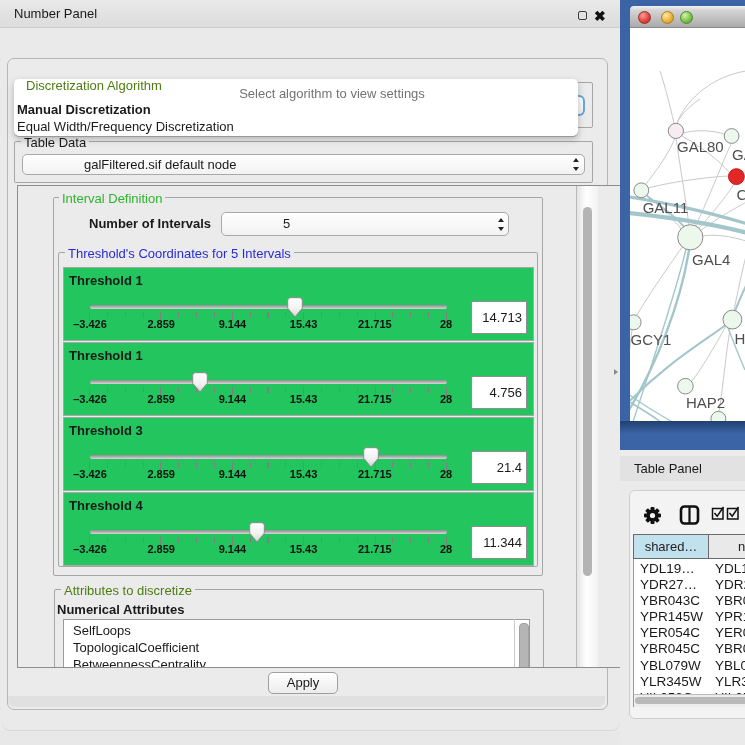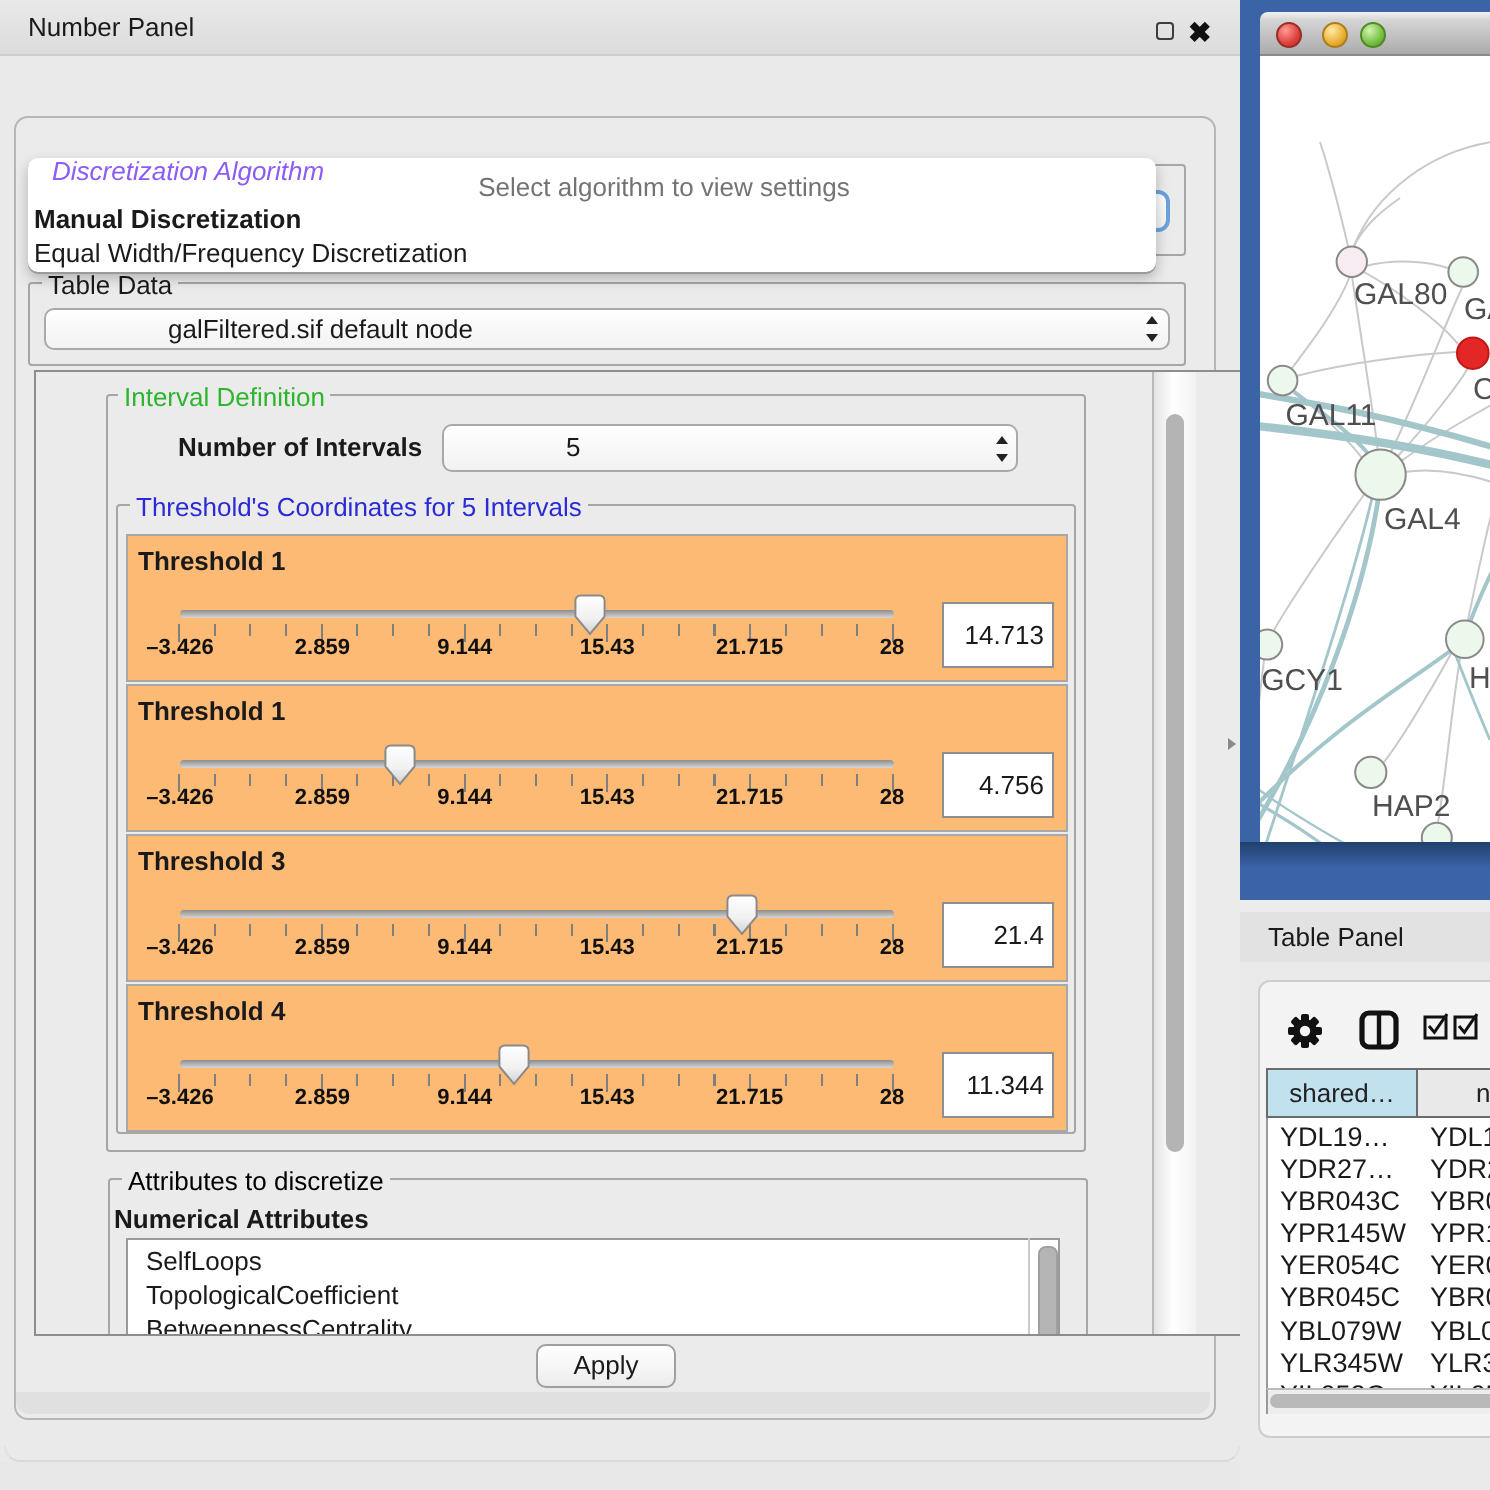--- a/index.html
+++ b/index.html
@@ -26,21 +26,21 @@
 .combo{background:linear-gradient(#ffffff,#f2f2f2);border:1px solid #a9a9a9;border-radius:5px;box-shadow:inset 0 1px 0 #fff;}
 .combo .ctext{position:absolute;left:13px;top:2px;margin-left:48px;}
 .arrows{position:absolute;width:7px;height:13px;}
 .arrows:before{content:"";position:absolute;left:0;top:0;border-left:3.5px solid transparent;border-right:3.5px solid transparent;border-bottom:4.5px solid #222;}
 .arrows:after{content:"";position:absolute;left:0;bottom:0;border-left:3.5px solid transparent;border-right:3.5px solid transparent;border-top:4.5px solid #222;}
 
 #scrollpane{left:17px;top:185px;width:579px;height:481px;border:1px solid #8d8d8d;background:#ebebeb;overflow:hidden;padding-left:30px;}
 #vtrack{left:558px;top:0;width:21px;height:481px;background:linear-gradient(to right,#e3e3e3,#ffffff 45%,#f2f2f2);border-left:1px solid #b9b9b9;}
 #vthumb{left:565px;top:21px;width:9px;height:369px;background:#b4b4b4;border-radius:4.5px;}
 
-.tpanel{left:45px;width:469px;height:72px;background:#fdba74;border:1px solid #a8a8a8;}
+.tpanel{left:45px;width:469px;height:72px;background:#22c55e;border:1px solid #a8a8a8;}
 .tlabel{position:absolute;left:5px;top:5px;font-weight:bold;}
 .track{position:absolute;left:26px;width:357px;top:37px;height:4px;background:linear-gradient(#8d8d8d,#d6d6d6);border-radius:2px;}
 .ticks{position:absolute;left:25px;width:358px;top:44px;height:6px;background:repeating-linear-gradient(to right,#7f7f7f 0 1px,transparent 1px 17.85px);}
 .ticks2{position:absolute;left:25px;width:358px;top:44px;height:9px;background:repeating-linear-gradient(to right,#7f7f7f 0 1px,transparent 1px 71.4px);}
 .slabels{position:absolute;top:50px;left:0;width:469px;height:12px;font-size:11px;font-weight:bold;color:#111;}
 .slabels span{position:absolute;transform:translateX(-50%);}
 .thumb{position:absolute;top:29px;width:16px;height:21px;}
 .vbox{position:absolute;left:407px;top:33px;width:50px;height:31px;background:#fff;border:1px solid #8f8f8f;text-align:right;line-height:31px;padding-right:4px;}
 
 #attrlist{left:45px;top:433px;width:465px;height:60px;background:#fff;border:1px solid #9a9a9a;}
@@ -204,38 +204,38 @@
               <stop offset=".6" stop-color="#f0f0f0"></stop>
               <stop offset="1" stop-color="#d2d2d2"></stop>
             </linearGradient>
           </defs>
           <path d="M3.5 .7 L12.5 .7 Q15.3 .7 15.3 3.5 L15.3 11.2 L8 20 L.7 11.2 L.7 3.5 Q.7 .7 3.5 .7 Z" fill="url(#tg4)" stroke="#8a8a8a" stroke-width="1"></path>
         </svg>
 <div class="vbox">11.344</div>
       </div>
 
     <div class="abs groupbox" style="left:36px;top:403px;width:488px;height:90px;">
-      <span class="grouptitle" style="left:6px;color:#000000;">Attributes to discretize</span>
+      <span class="grouptitle" style="left:6px;color:#4d7c0f;">Attributes to discretize</span>
     </div>
     <div class="abs" style="left:39px;top:416px;font-weight:bold;">Numerical Attributes</div>
     <div class="abs" id="attrlist">
       <div style="padding:3px 0 0 9px;line-height:16.8px;">SelfLoops<br>TopologicalCoefficient<br>BetweennessCentrality</div>
     </div>
     <div class="abs" id="listtrackline"></div>
     <div class="abs" id="listthumb"></div>
 
     <div class="abs" id="vtrack"></div>
     <div class="abs" id="vthumb"></div>
   </div>
 
   <div class="abs" id="applybtn">Apply</div>
 
 
   <div class="abs" id="popup">
-    <div class="abs" style="left:12px;top:-1px;color:#8b5cf6;font-style:italic;">Discretization Algorithm</div>
+    <div class="abs" style="left:12px;top:-1px;color:#4d7c0f;">Discretization Algorithm</div>
     <div class="abs" style="left:0;top:7px;width:636px;text-align:center;color:#737373;">Select algorithm to view settings</div>
     <div class="abs" style="left:3px;top:23px;font-weight:bold;">Manual Discretization</div>
     <div class="abs" style="left:3px;top:40px;">Equal Width/Frequency Discretization</div>
   </div>
 
   <div class="abs" style="left:613.5px;top:369px;width:0;height:0;border-top:3.5px solid transparent;border-bottom:3.5px solid transparent;border-left:4.5px solid #8a8a8a;"></div>
   <div class="abs" style="left:2px;top:723px;width:616px;height:7px;border-bottom:1px solid #d9d9d9;border-left:1px solid #e2e2e2;border-right:1px solid #e2e2e2;border-radius:0 0 8px 8px;"></div>
 
   <div class="abs" id="desktop"></div>
   <div class="abs" id="frame">

